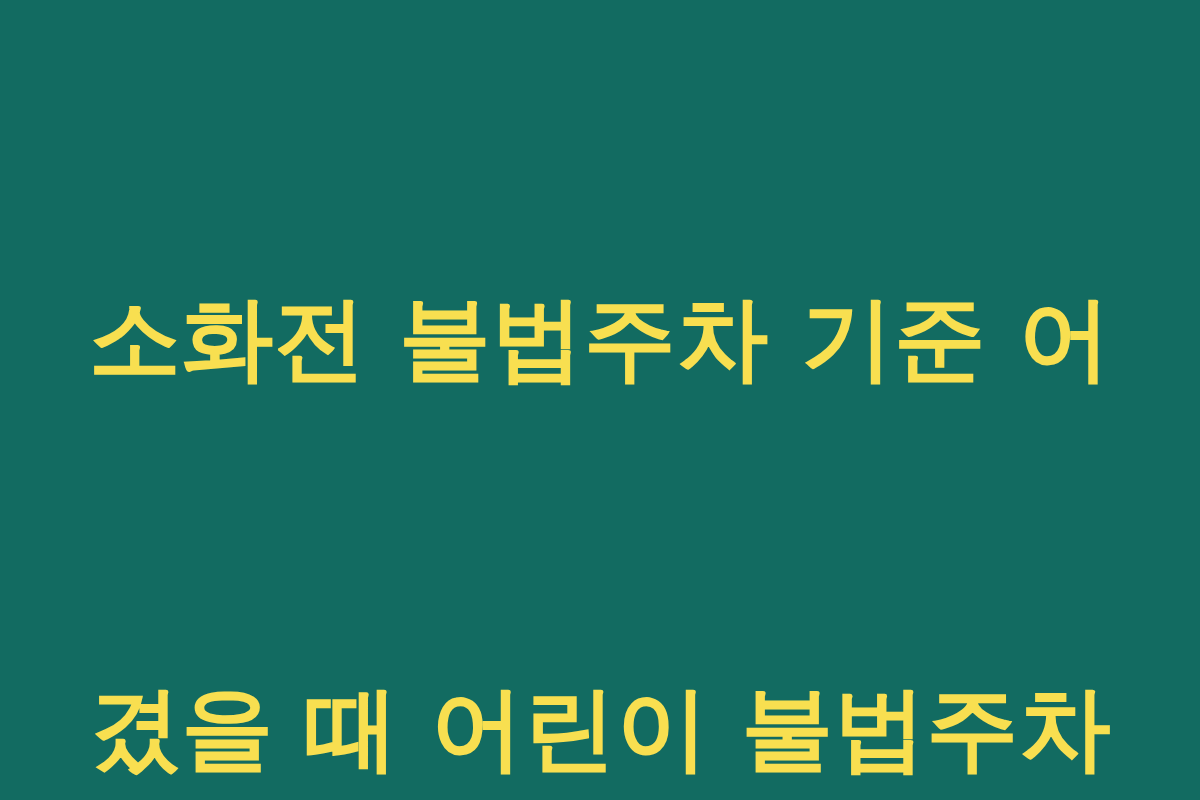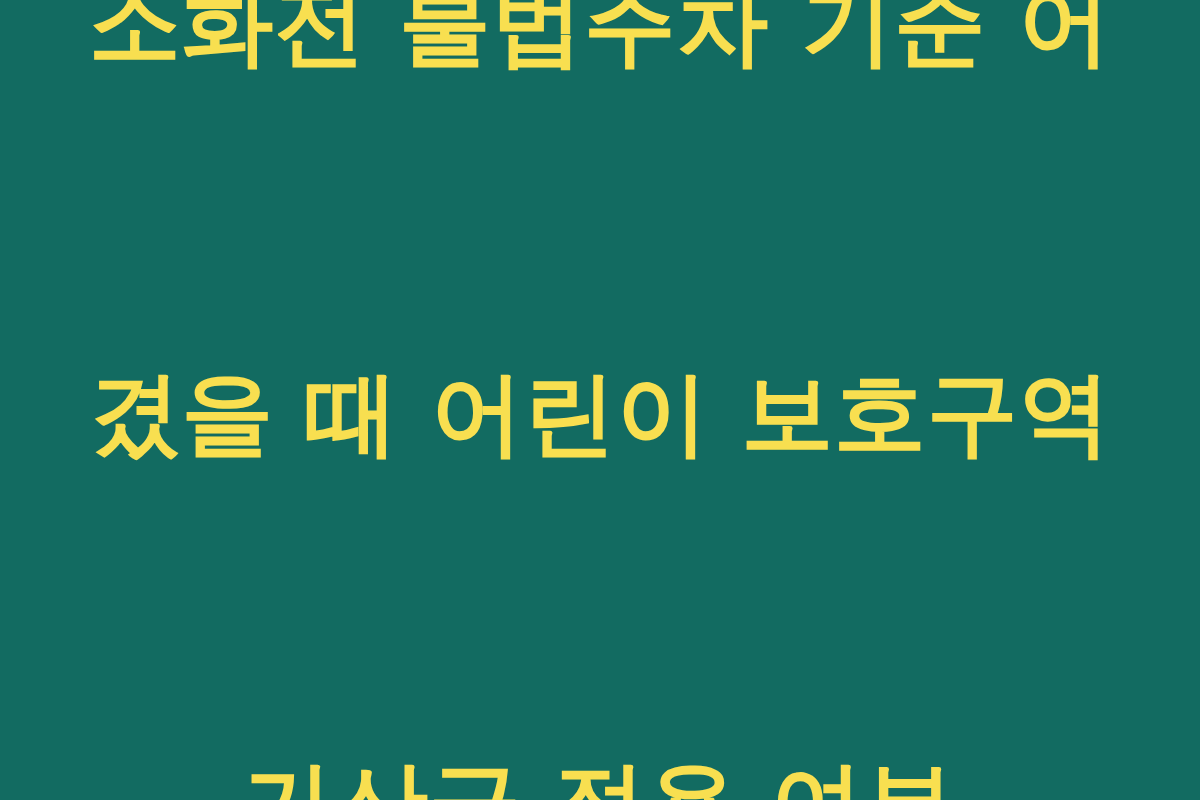--- a/index.html
+++ b/index.html
@@ -15,21 +15,20 @@
     font-family: "Liberation Sans", "DejaVu Sans", sans-serif;
     background: #126b61;
   }
 
   #title-card {
     position: relative;
     width: 1200px;
     height: 800px;
     background: #126b61;
     display: flex;
-    align-items: center;
     justify-content: center;
     box-sizing: border-box;
   }
 
   #headline-block {
     width: 1040px;
     margin: 0;
     padding: 0;
     text-align: center;
     color: #f8df50;
@@ -62,19 +61,19 @@
 </style>
 </head>
 <body style="background: rgb(18, 107, 97);">
 
 <div id="title-card" style="background: rgb(18, 107, 97);">
 
   <h1 id="headline-block" style="color: rgb(248, 223, 80);">
 
     <span class="headline-line full-width">소화전 불법주차 기준 어</span>
 
-    <span class="headline-line full-width">겼을 때 어린이 보호구역</span>
+    <span class="headline-line full-width">겼을 때 어린이 불법주차</span>
 
     <span class="headline-line short">가산금 적용 여부</span>
 
   </h1>
 
 </div>
 
 </body></html>

